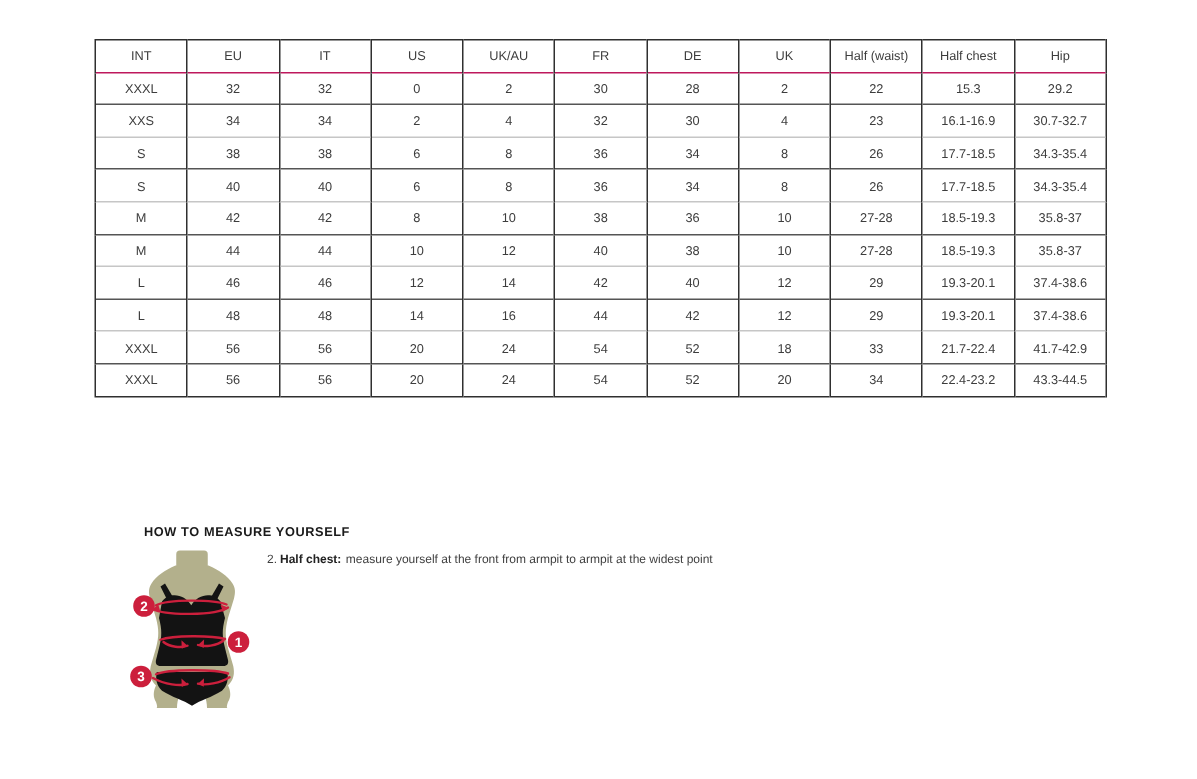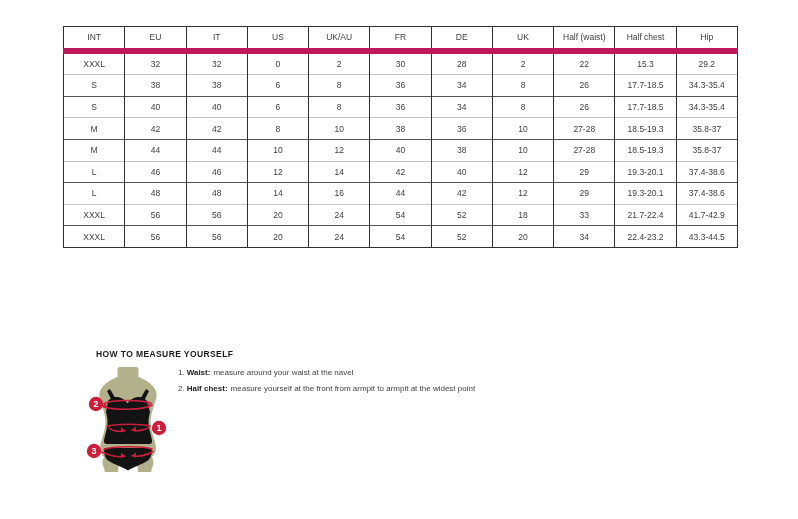--- a/index.html
+++ b/index.html
@@ -11,21 +11,21 @@
   .size-table-wrap{position:absolute;left:63px;top:26px;width:675px;}
   table.size-table{
     width:675px;border-collapse:collapse;table-layout:fixed;
     border:1px solid #2f2f2f;
   }
   table.size-table th, table.size-table td{
     border-left:1px solid #2f2f2f;border-right:1px solid #2f2f2f;
     font-size:8.5px;font-weight:400;text-align:center;vertical-align:middle;
     height:20.6px;padding:0 1px;color:#3d3d3d;white-space:nowrap;overflow:hidden;
   }
-  table.size-table thead tr{border-bottom:6px solid #be185d;}
+  table.size-table thead tr{border-bottom:1px solid #be185d;}
   table.size-table tbody tr{border-top:1px solid #555555;}
   table.size-table tbody tr.light-top{border-top:1px solid #c6c6c6;}
   
   .measure-heading{
     position:absolute;left:64px;top:349px;font-size:8.5px;font-weight:bold;
     letter-spacing:.4px;color:#1a1a1a;padding-left:32px;
   }
   .figure-wrap{position:absolute;left:80px;top:366px;width:96px;height:126px;}
   .steps{position:absolute;left:178px;top:368px;width:420px;}
   .step{font-size:8px;line-height:9px;margin-bottom:7px;color:#3f3f3f;}
@@ -59,20 +59,33 @@
           <td>32</td>
           <td>0</td>
           <td>2</td>
           <td>30</td>
           <td>28</td>
           <td>2</td>
           <td>22</td>
           <td>15.3</td>
           <td>29.2</td>
         </tr>
+        <tr>
+          <td>XXS</td>
+          <td>34</td>
+          <td>34</td>
+          <td>2</td>
+          <td>4</td>
+          <td>32</td>
+          <td>30</td>
+          <td>4</td>
+          <td>23</td>
+          <td>16.1-16.9</td>
+          <td>30.7-32.7</td>
+        </tr>
         <tr class="light-top">
           <td>S</td>
           <td>38</td>
           <td>38</td>
           <td>6</td>
           <td>8</td>
           <td>36</td>
           <td>34</td>
           <td>8</td>
           <td>26</td>
@@ -229,15 +242,14 @@
       </g>
       <g>
         <circle cx="14" cy="85" r="7.2" fill="#cc1f3c"></circle>
         <text x="14" y="88.2" fill="#ffffff">3</text>
       </g>
     </g>
   </svg>
 </div>
 
 <div class="steps" id="steps-list">
-    <div class="step"><span class="num">1.</span><span class="label">Waist:</span><span class="text">measure around your waist at the navel</span></div>
     <div class="step"><span class="num">2.</span><span class="label">Half chest:</span><span class="text">measure yourself at the front from armpit to armpit at the widest point</span></div>
   </div>
 
 </body></html>

